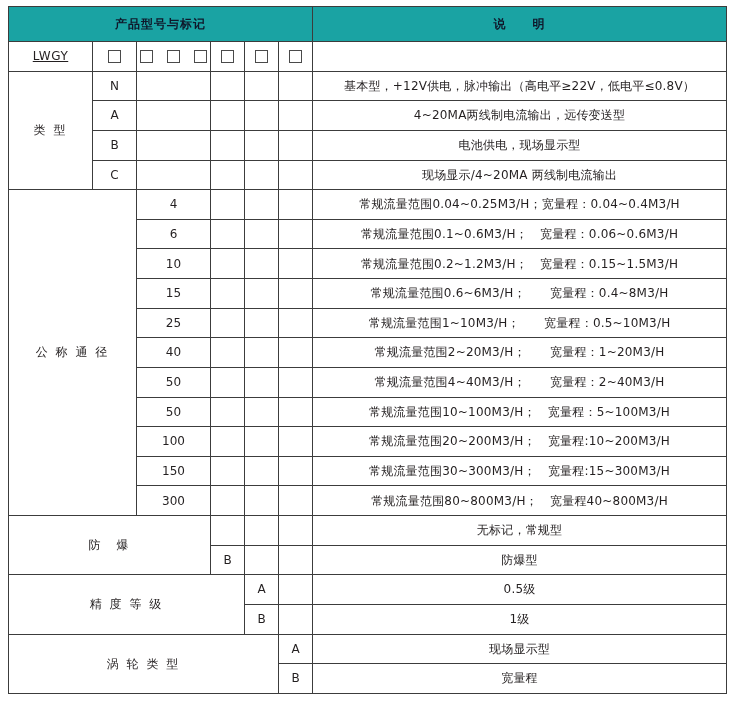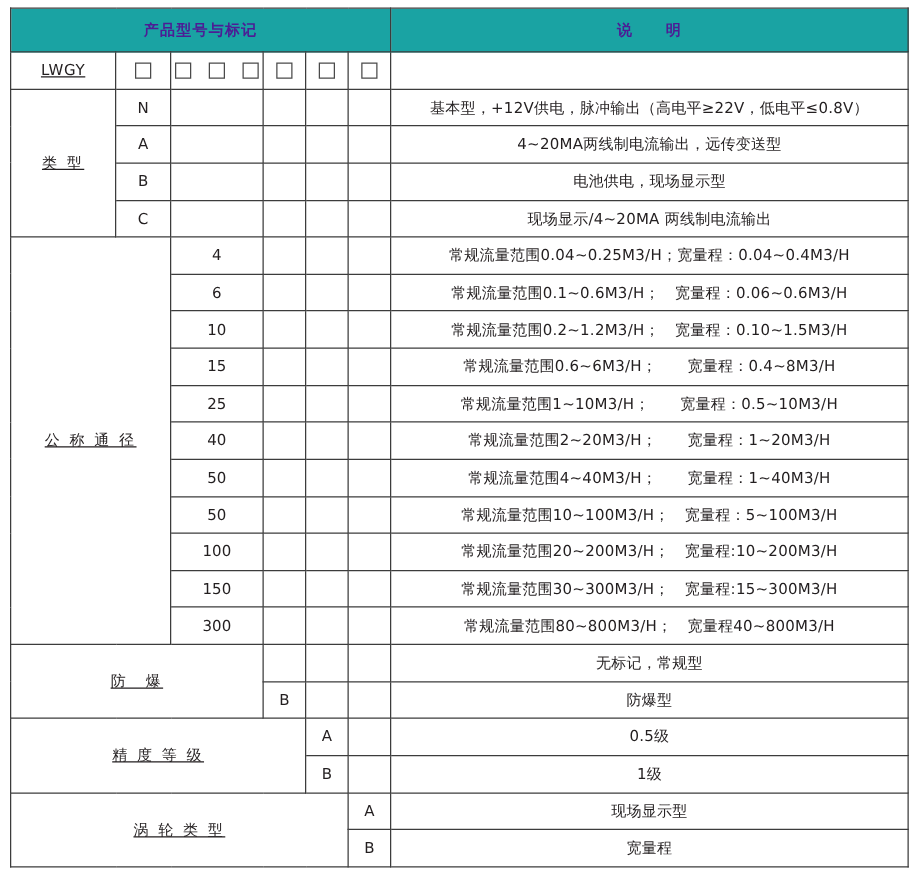--- a/index.html
+++ b/index.html
@@ -28,31 +28,30 @@
   table.spec td {
     border: 1px solid #3c3c3c;
     text-align: center;
     vertical-align: middle;
     font-size: 12px;
     line-height: 1.35;
     padding: 2px 3px;
   }
   .hdr {
     background: #1aa3a3;
-    color: #4c1d95;
+    color: #0f172a;
     font-weight: bold;
     font-size: 14.5px;
     letter-spacing: 1px;
     height: 30px;
     margin-left: 27px;
   }
   .cat {
     font-size: 13px;
     letter-spacing: 2px;
-    text-decoration: underline;
   }
   .code {
     font-size: 12.5px;
   }
   .desc {
     font-size: 12px;
     letter-spacing: 0.2px;
     margin-top: 12px;
   }
   .model {
@@ -179,21 +178,21 @@
         <td class="blank"></td>
         <td class="blank"></td>
         <td class="blank"></td>
         <td class="desc">常规流量范围0.1~0.6M3/H；　宽量程：0.06~0.6M3/H</td>
       </tr>
       <tr>
         <td class="code">10</td>
         <td class="blank"></td>
         <td class="blank"></td>
         <td class="blank"></td>
-        <td class="desc">常规流量范围0.2~1.2M3/H；　宽量程：0.10~1.5M3/H</td>
+        <td class="desc">常规流量范围0.2~1.2M3/H；　宽量程：0.15~1.5M3/H</td>
       </tr>
       <tr>
         <td class="code">15</td>
         <td class="blank"></td>
         <td class="blank"></td>
         <td class="blank"></td>
         <td class="desc">常规流量范围0.6~6M3/H；　　宽量程：0.4~8M3/H</td>
       </tr>
       <tr>
         <td class="code">25</td>
@@ -207,21 +206,21 @@
         <td class="blank"></td>
         <td class="blank"></td>
         <td class="blank"></td>
         <td class="desc">常规流量范围2~20M3/H；　　宽量程：1~20M3/H</td>
       </tr>
       <tr>
         <td class="code">50</td>
         <td class="blank"></td>
         <td class="blank"></td>
         <td class="blank"></td>
-        <td class="desc">常规流量范围4~40M3/H；　　宽量程：1~40M3/H</td>
+        <td class="desc">常规流量范围4~40M3/H；　　宽量程：2~40M3/H</td>
       </tr>
       <tr>
         <td class="code">50</td>
         <td class="blank"></td>
         <td class="blank"></td>
         <td class="blank"></td>
         <td class="desc">常规流量范围10~100M3/H；　宽量程：5~100M3/H</td>
       </tr>
       <tr>
         <td class="code">100</td>

